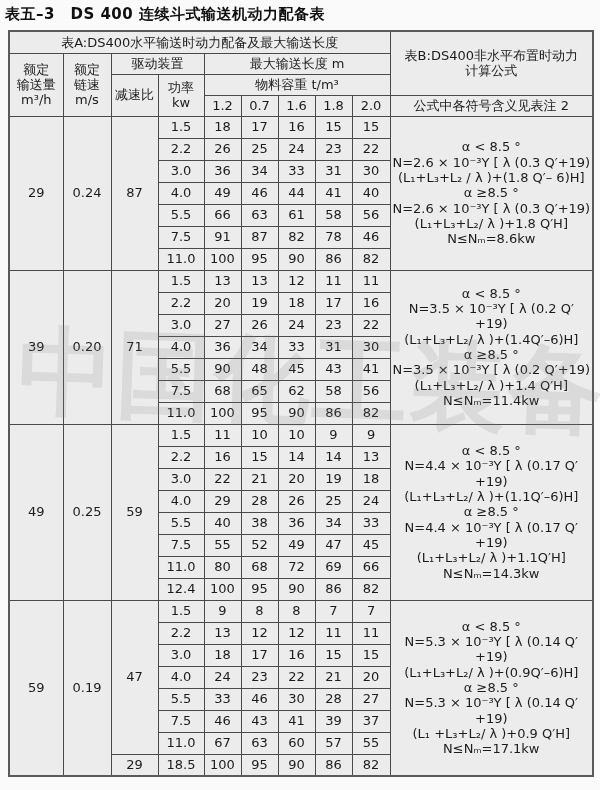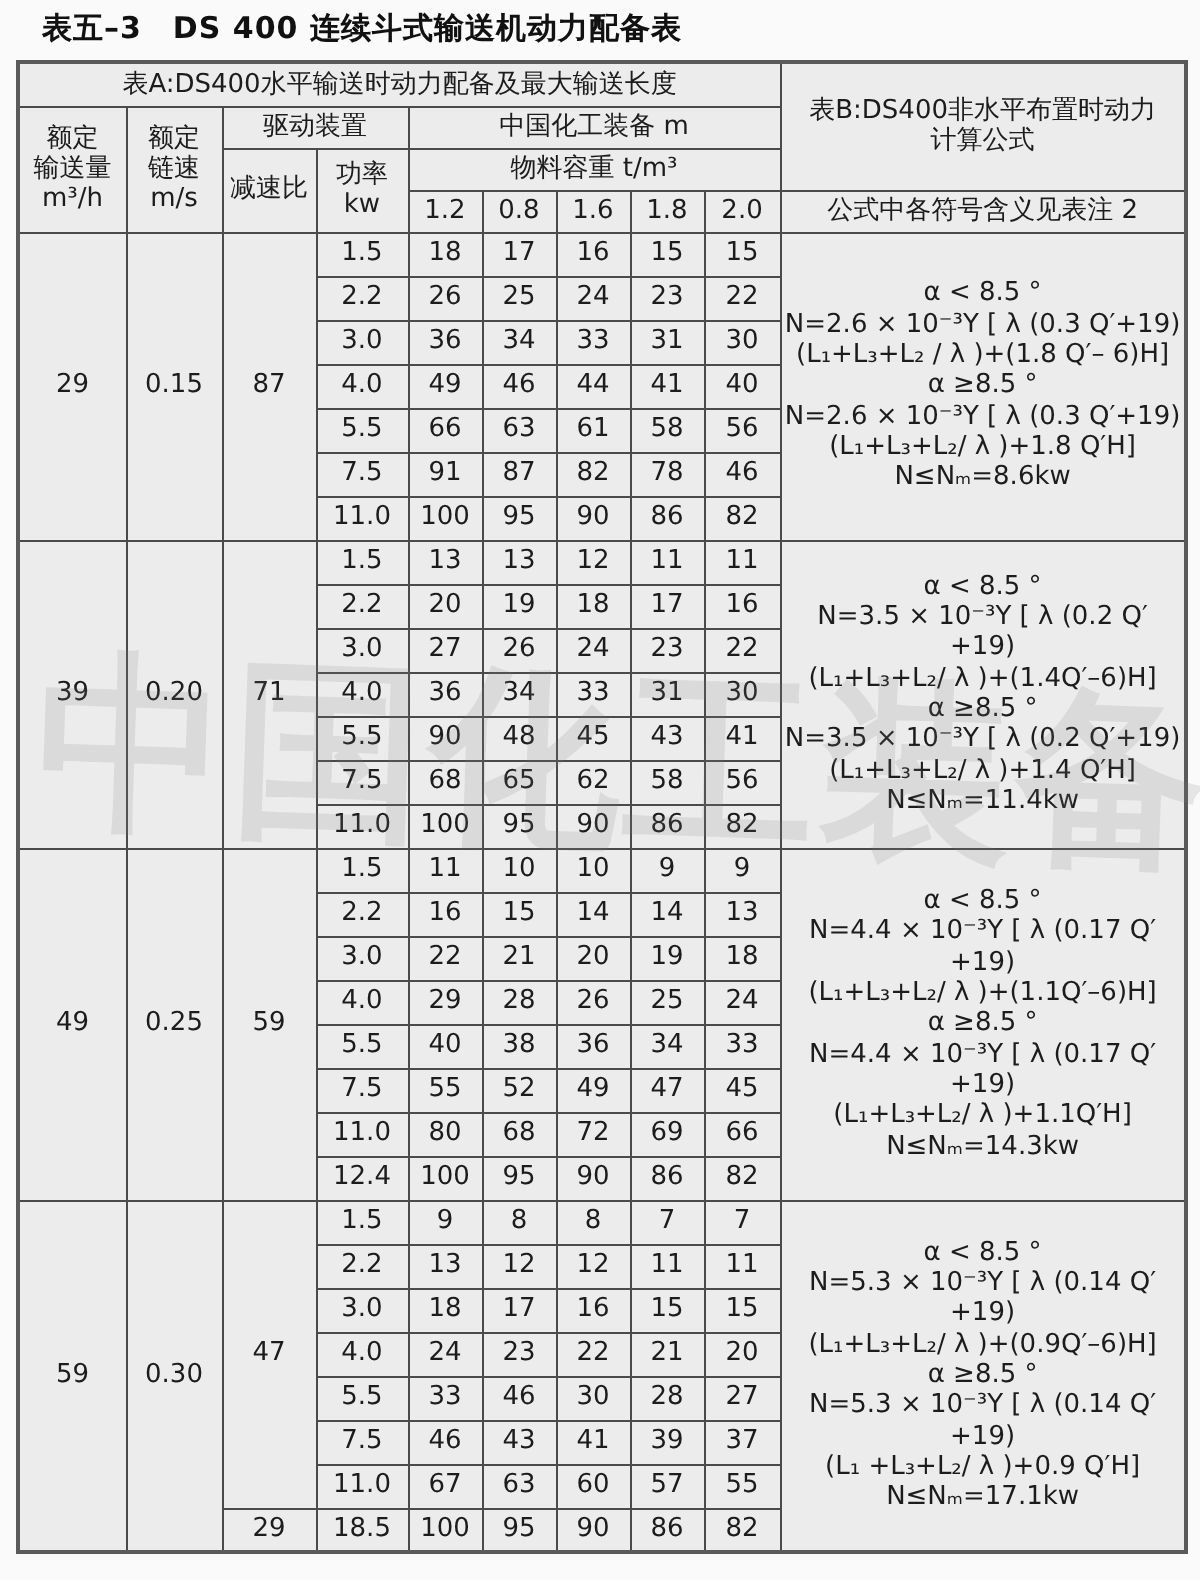--- a/index.html
+++ b/index.html
@@ -4,21 +4,21 @@
 <style>
   html,body{margin:0;padding:0;}
   body{
     width:600px;height:790px;overflow:hidden;position:relative;
     background:#fafafa;
     font-family:"DejaVu Sans","Liberation Sans",sans-serif;
     color:#1c1c1c;
   }
   .page{position:relative;width:600px;height:790px;}
   .page-title{
-    margin:0;padding:5px 0 6px 21px;
+    margin:0;padding:5px 0 6px 5px;
     font-size:15px;font-weight:bold;letter-spacing:.5px;color:#111;
   }
   .watermark{
     position:absolute;left:18px;top:318px;width:575px;
     font-size:96px;font-weight:bold;letter-spacing:2px;
     color:rgba(125,125,125,0.16);
     transform:rotate(2deg);
     pointer-events:none;white-space:nowrap;z-index:5;
   }
   table.main{
@@ -78,41 +78,41 @@
 计算公式</th>
       </tr>
       <tr>
         <th rowspan="3">额定
 输送量
 m³/h</th>
         <th rowspan="3">额定
 链速
 m/s</th>
         <th colspan="2">驱动装置</th>
-        <th colspan="5">中国化工装备 m</th>
+        <th colspan="5">最大输送长度 m</th>
       </tr>
       <tr>
         <th rowspan="2">减速比</th>
         <th rowspan="2">功率
 kw</th>
         <th colspan="5">物料容重 t/m³</th>
       </tr>
       <tr>
         <th>1.2</th>
-        <th>0.8</th>
+        <th>0.7</th>
         <th>1.6</th>
         <th>1.8</th>
         <th>2.0</th>
         <th class="note">公式中各符号含义见表注 2</th>
       </tr>
     </thead>
     <tbody id="table-body">
         <tr>
           <td class="num" rowspan="7">29</td>
-          <td class="num" rowspan="7">0.15</td>
+          <td class="num" rowspan="7">0.24</td>
           <td class="num" rowspan="7">87</td>
           <td class="num">1.5</td>
           <td class="num">18</td>
           <td class="num">17</td>
           <td class="num">16</td>
           <td class="num">15</td>
           <td class="num">15</td>
           <td class="formula" rowspan="7">α &lt; 8.5 °
 N=2.6 × 10⁻³Y [ λ (0.3 Q′+19)
 (L₁+L₃+L₂ / λ )+(1.8 Q′– 6)H]
@@ -304,21 +304,21 @@
         <tr>
           <td class="num">12.4</td>
           <td class="num">100</td>
           <td class="num">95</td>
           <td class="num">90</td>
           <td class="num">86</td>
           <td class="num">82</td>
         </tr>
         <tr>
           <td class="num" rowspan="8">59</td>
-          <td class="num" rowspan="8">0.30</td>
+          <td class="num" rowspan="8">0.19</td>
           <td class="num" rowspan="7">47</td>
           <td class="num">1.5</td>
           <td class="num">9</td>
           <td class="num">8</td>
           <td class="num">8</td>
           <td class="num">7</td>
           <td class="num">7</td>
           <td class="formula" rowspan="8">α &lt; 8.5 °
 N=5.3 × 10⁻³Y [ λ (0.14 Q′+19)
 (L₁+L₃+L₂/ λ )+(0.9Q′–6)H]

